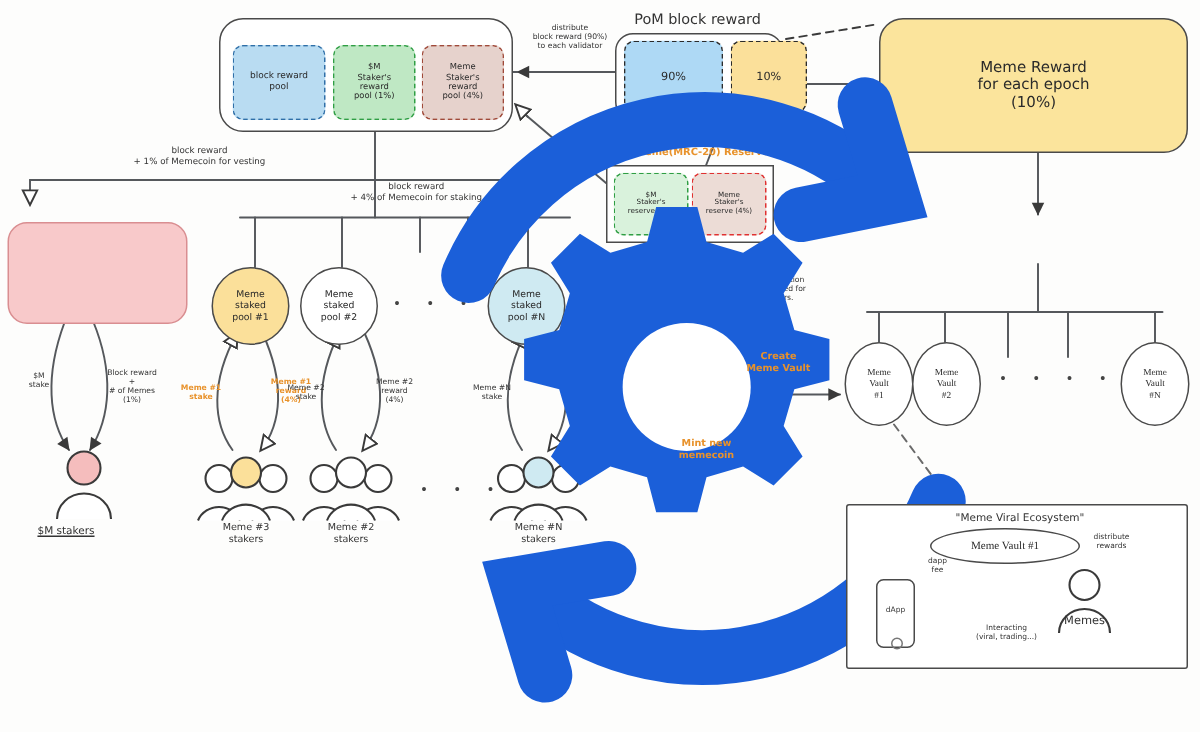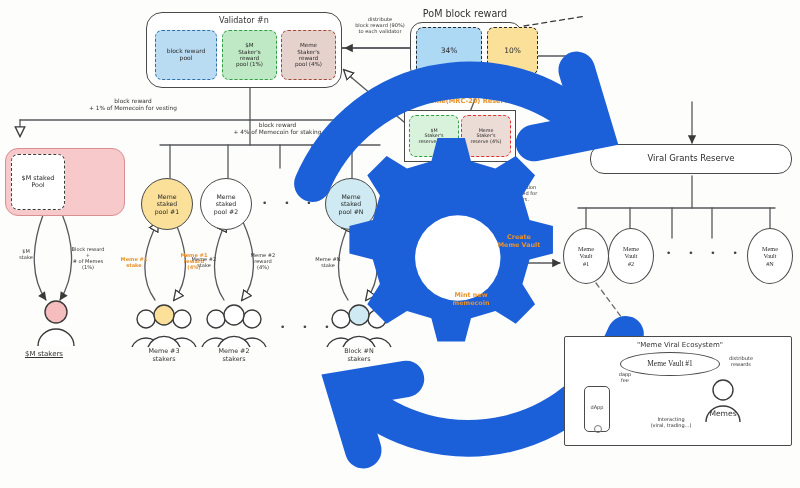--- a/index.html
+++ b/index.html
@@ -98,43 +98,44 @@
 
       <path d="M600,412 L620,412"></path>
       <path d="M700,395 L640,412" marker-end="url(#hollow)"></path>
       <path d="M660,374 L638,362" marker-end="url(#hollow)"></path>
       <path d="M700,360 L718,390" marker-end="url(#hollow)"></path>
       <path d="M718,414 L607,414" marker-end="url(#hollow)"></path>
     </g>
   </svg>
 
   <div class="node rr" style="left:146px;top:12px;width:196px;height:76px;border-radius:16px;"></div>
-  <div class="lbl md" style="left:146px;top:16px;width:196px;">Validator #n</div>
 
   <div class="node dashbox xs" style="left:155px;top:30px;width:62px;height:50px;background:#b9dcf2;border-color:#2f6fa8;
               white-space:pre;font-size:6px;">block reward
 pool</div>
   <div class="node dashbox xs" style="left:222px;top:30px;width:55px;height:50px;background:#bfe8c4;border-color:#2f9e44;
               white-space:pre;font-size:5.6px;">$M
 Staker's
 reward
 pool (1%)</div>
   <div class="node dashbox xs" style="left:281px;top:30px;width:55px;height:50px;background:#e6d2cc;border-color:#a04a3a;
               white-space:pre;font-size:5.6px;">Meme
 Staker's
 reward
 pool (4%)</div>
 
   <div class="lbl lg" style="left:400px;top:8px;width:130px;">PoM block reward</div>
   <div class="node" style="left:410px;top:22px;width:112px;height:58px;border:1.5px solid #4a4a4a;border-radius:12px;background:#fff;"></div>
-  <div class="node dashbox md" style="left:416px;top:27px;width:66px;height:48px;background:#aed9f5;border-color:#2b2b2b;font-size:7.5px;">34%</div>
+  <div class="node dashbox md" style="left:416px;top:27px;width:66px;height:48px;background:#aed9f5;border-color:#2b2b2b;font-size:7.5px;">90%</div>
   <div class="node dashbox md" style="left:487px;top:27px;width:51px;height:48px;background:#fbe09a;border-color:#2b2b2b;font-size:7.5px;">10%</div>
 
-
-  <div class="node rr md" style="left:590px;top:144px;width:202px;height:30px;font-size:8.5px;">Viral Grants Reserve</div>
+  <div class="node rr lg" style="left:586px;top:12px;width:206px;height:90px;background:#fbe49c;white-space:pre;font-size:10px;border-radius:16px;">Meme Reward
+for each epoch
+(10%)</div>
+
 
   <div class="lbl sm orange" style="left:398px;top:98px;width:140px;font-size:6.6px;">Meme(MRC-20) Reserve</div>
   <div class="node" style="left:404px;top:110px;width:112px;height:52px;border:1.5px solid #4a4a4a;background:#fff;"></div>
   <div class="node dashbox tiny" style="left:409px;top:115px;width:50px;height:42px;background:#d9f2dc;border-color:#2f9e44;white-space:pre;font-size:4.8px;">$M
 Staker's
 reserve (1%)</div>
   <div class="node dashbox tiny" style="left:461px;top:115px;width:50px;height:42px;background:#ecdcd6;border-color:#e03131;white-space:pre;font-size:4.8px;">Meme
 Staker's
 reserve (4%)</div>
 
@@ -153,22 +154,20 @@
   <div class="lbl tiny" style="left:330px;top:100px;width:72px;">distribute
 Memecoin to
 each validator
 conditionally</div>
   <div class="lbl xs" style="left:38px;top:98px;width:190px;">block reward
 + 1% of Memecoin for vesting</div>
   <div class="lbl xs" style="left:190px;top:122px;width:175px;">block reward
 + 4% of Memecoin for staking</div>
 
   <div class="node" style="left:5px;top:148px;width:120px;height:68px;background:#f8c9ca;border:1.6px solid #d98e91;border-radius:13px;"></div>
-  <div class="node dashbox xs" style="left:11px;top:154px;width:54px;height:56px;background:#fff;border-color:#3a3a3a;white-space:pre;font-size:6.4px;">$M staked
-Pool</div>
 
   <div class="node circ xs" style="left:141px;top:178px;width:52px;height:52px;background:#fbe09a;white-space:pre;font-size:6.2px;">Meme
 staked
 pool #1</div>
   <div class="node circ xs" style="left:200px;top:178px;width:52px;height:52px;background:#ffffff;white-space:pre;font-size:6.2px;">Meme
 staked
 pool #2</div>
   <div class="node circ xs" style="left:325px;top:178px;width:52px;height:52px;background:#cfeaf2;white-space:pre;font-size:6.2px;">Meme
 staked
 pool #N</div>
@@ -234,21 +233,21 @@
   <div class="ppl" style="left:325px;top:305px;">
     <svg width="68" height="44" style="position:static;">
       <circle cx="16" cy="14" r="9" fill="#fff" stroke="#3a3a3a" stroke-width="1.4"></circle>
       <circle cx="52" cy="14" r="9" fill="#fff" stroke="#3a3a3a" stroke-width="1.4"></circle>
       <path d="M2,42 A15,14 0 0 1 30,42" fill="#fff" stroke="#3a3a3a" stroke-width="1.4"></path>
       <path d="M38,42 A15,14 0 0 1 66,42" fill="#fff" stroke="#3a3a3a" stroke-width="1.4"></path>
       <circle cx="34" cy="10" r="10" fill="#cfeaf2" stroke="#3a3a3a" stroke-width="1.4"></circle>
       <path d="M18,42 A17,16 0 0 1 50,42" fill="#fff" stroke="#3a3a3a" stroke-width="1.4"></path>
     </svg>
   </div>
-  <div class="lbl tiny" style="left:327px;top:348px;width:64px;font-size:6.4px;">Block #N
+  <div class="lbl tiny" style="left:327px;top:348px;width:64px;font-size:6.4px;">Meme #N
 stakers</div>
   <div class="dots" style="left:280px;top:322px;">• • •</div>
 
   <div class="gearwrap" style="left:450px;top:240px;">
     <svg width="30" height="30" viewBox="0 0 24 24" style="position:static;">
       <g fill="none" stroke="#1b5fd9" stroke-width="1.8" stroke-linecap="round">
         <path d="M4.2,8.2 A8.4,8.4 0 0 1 17.5,5.2"></path>
         <path d="M19.6,15.6 A8.4,8.4 0 0 1 6.4,18.7"></path>
         <path d="M17.2,2.6 L18.1,5.6 L15.1,6.2"></path>
         <path d="M6.7,21.3 L5.8,18.3 L8.8,17.8"></path>

